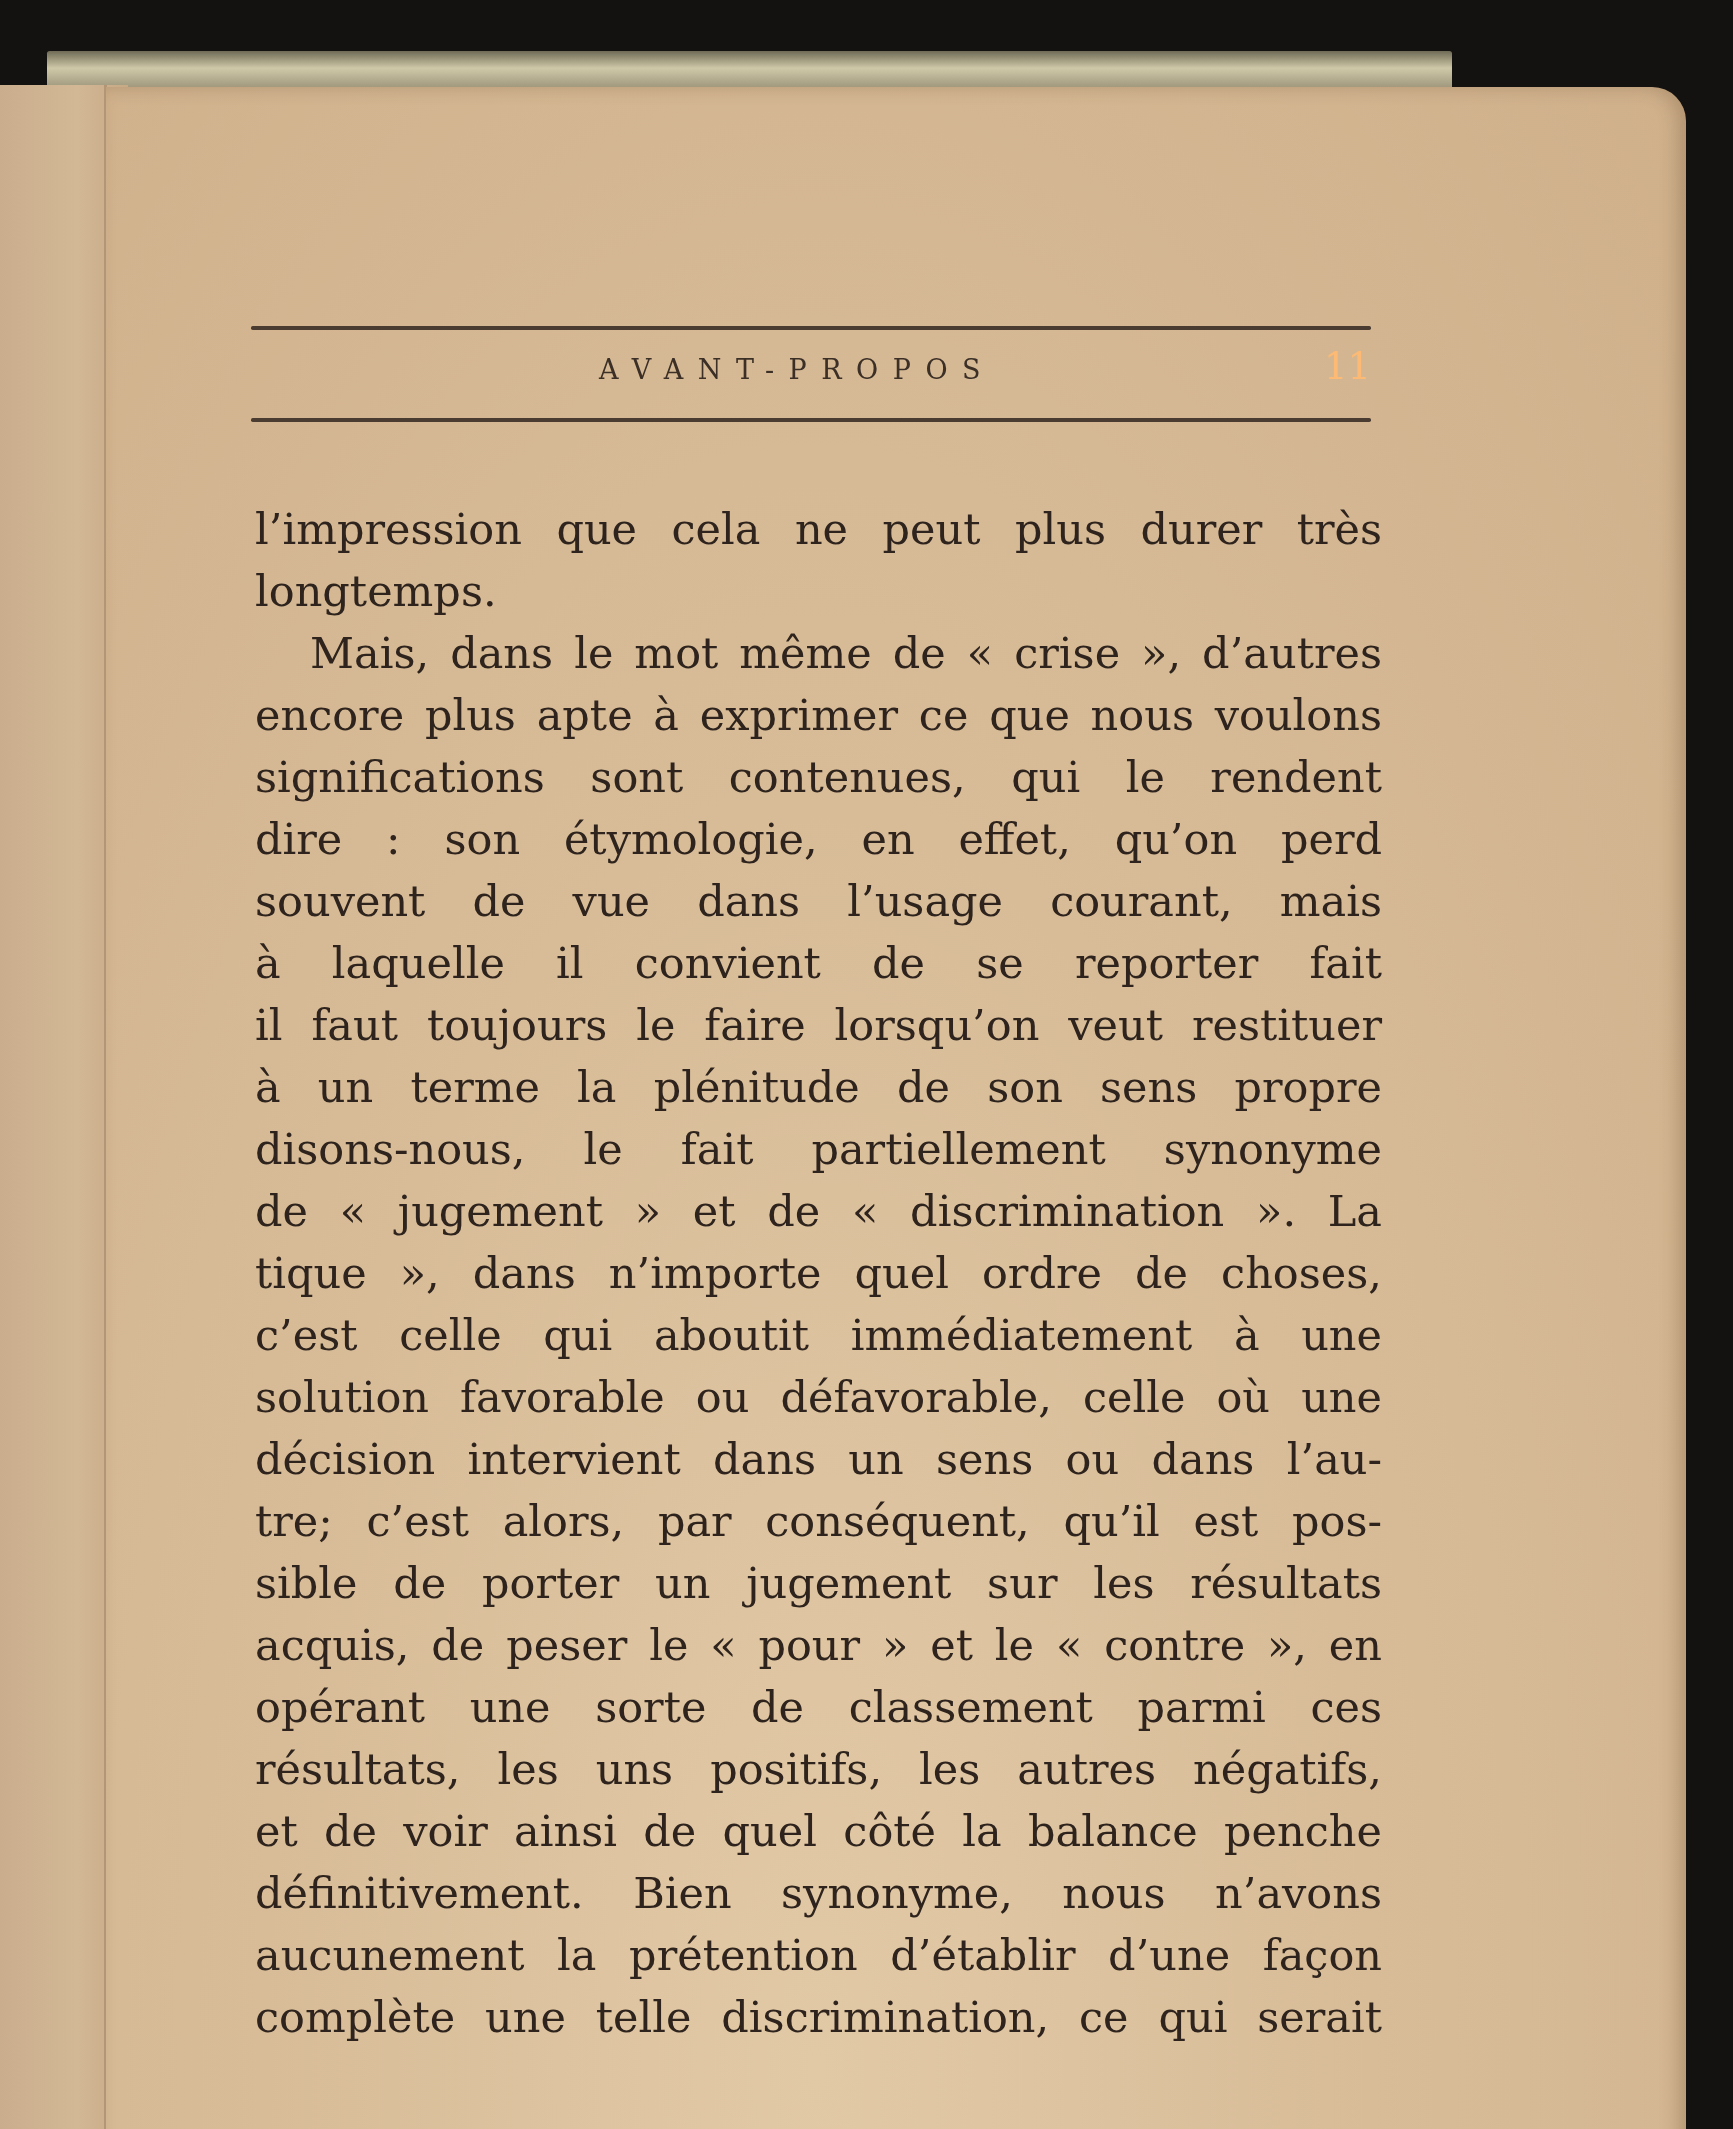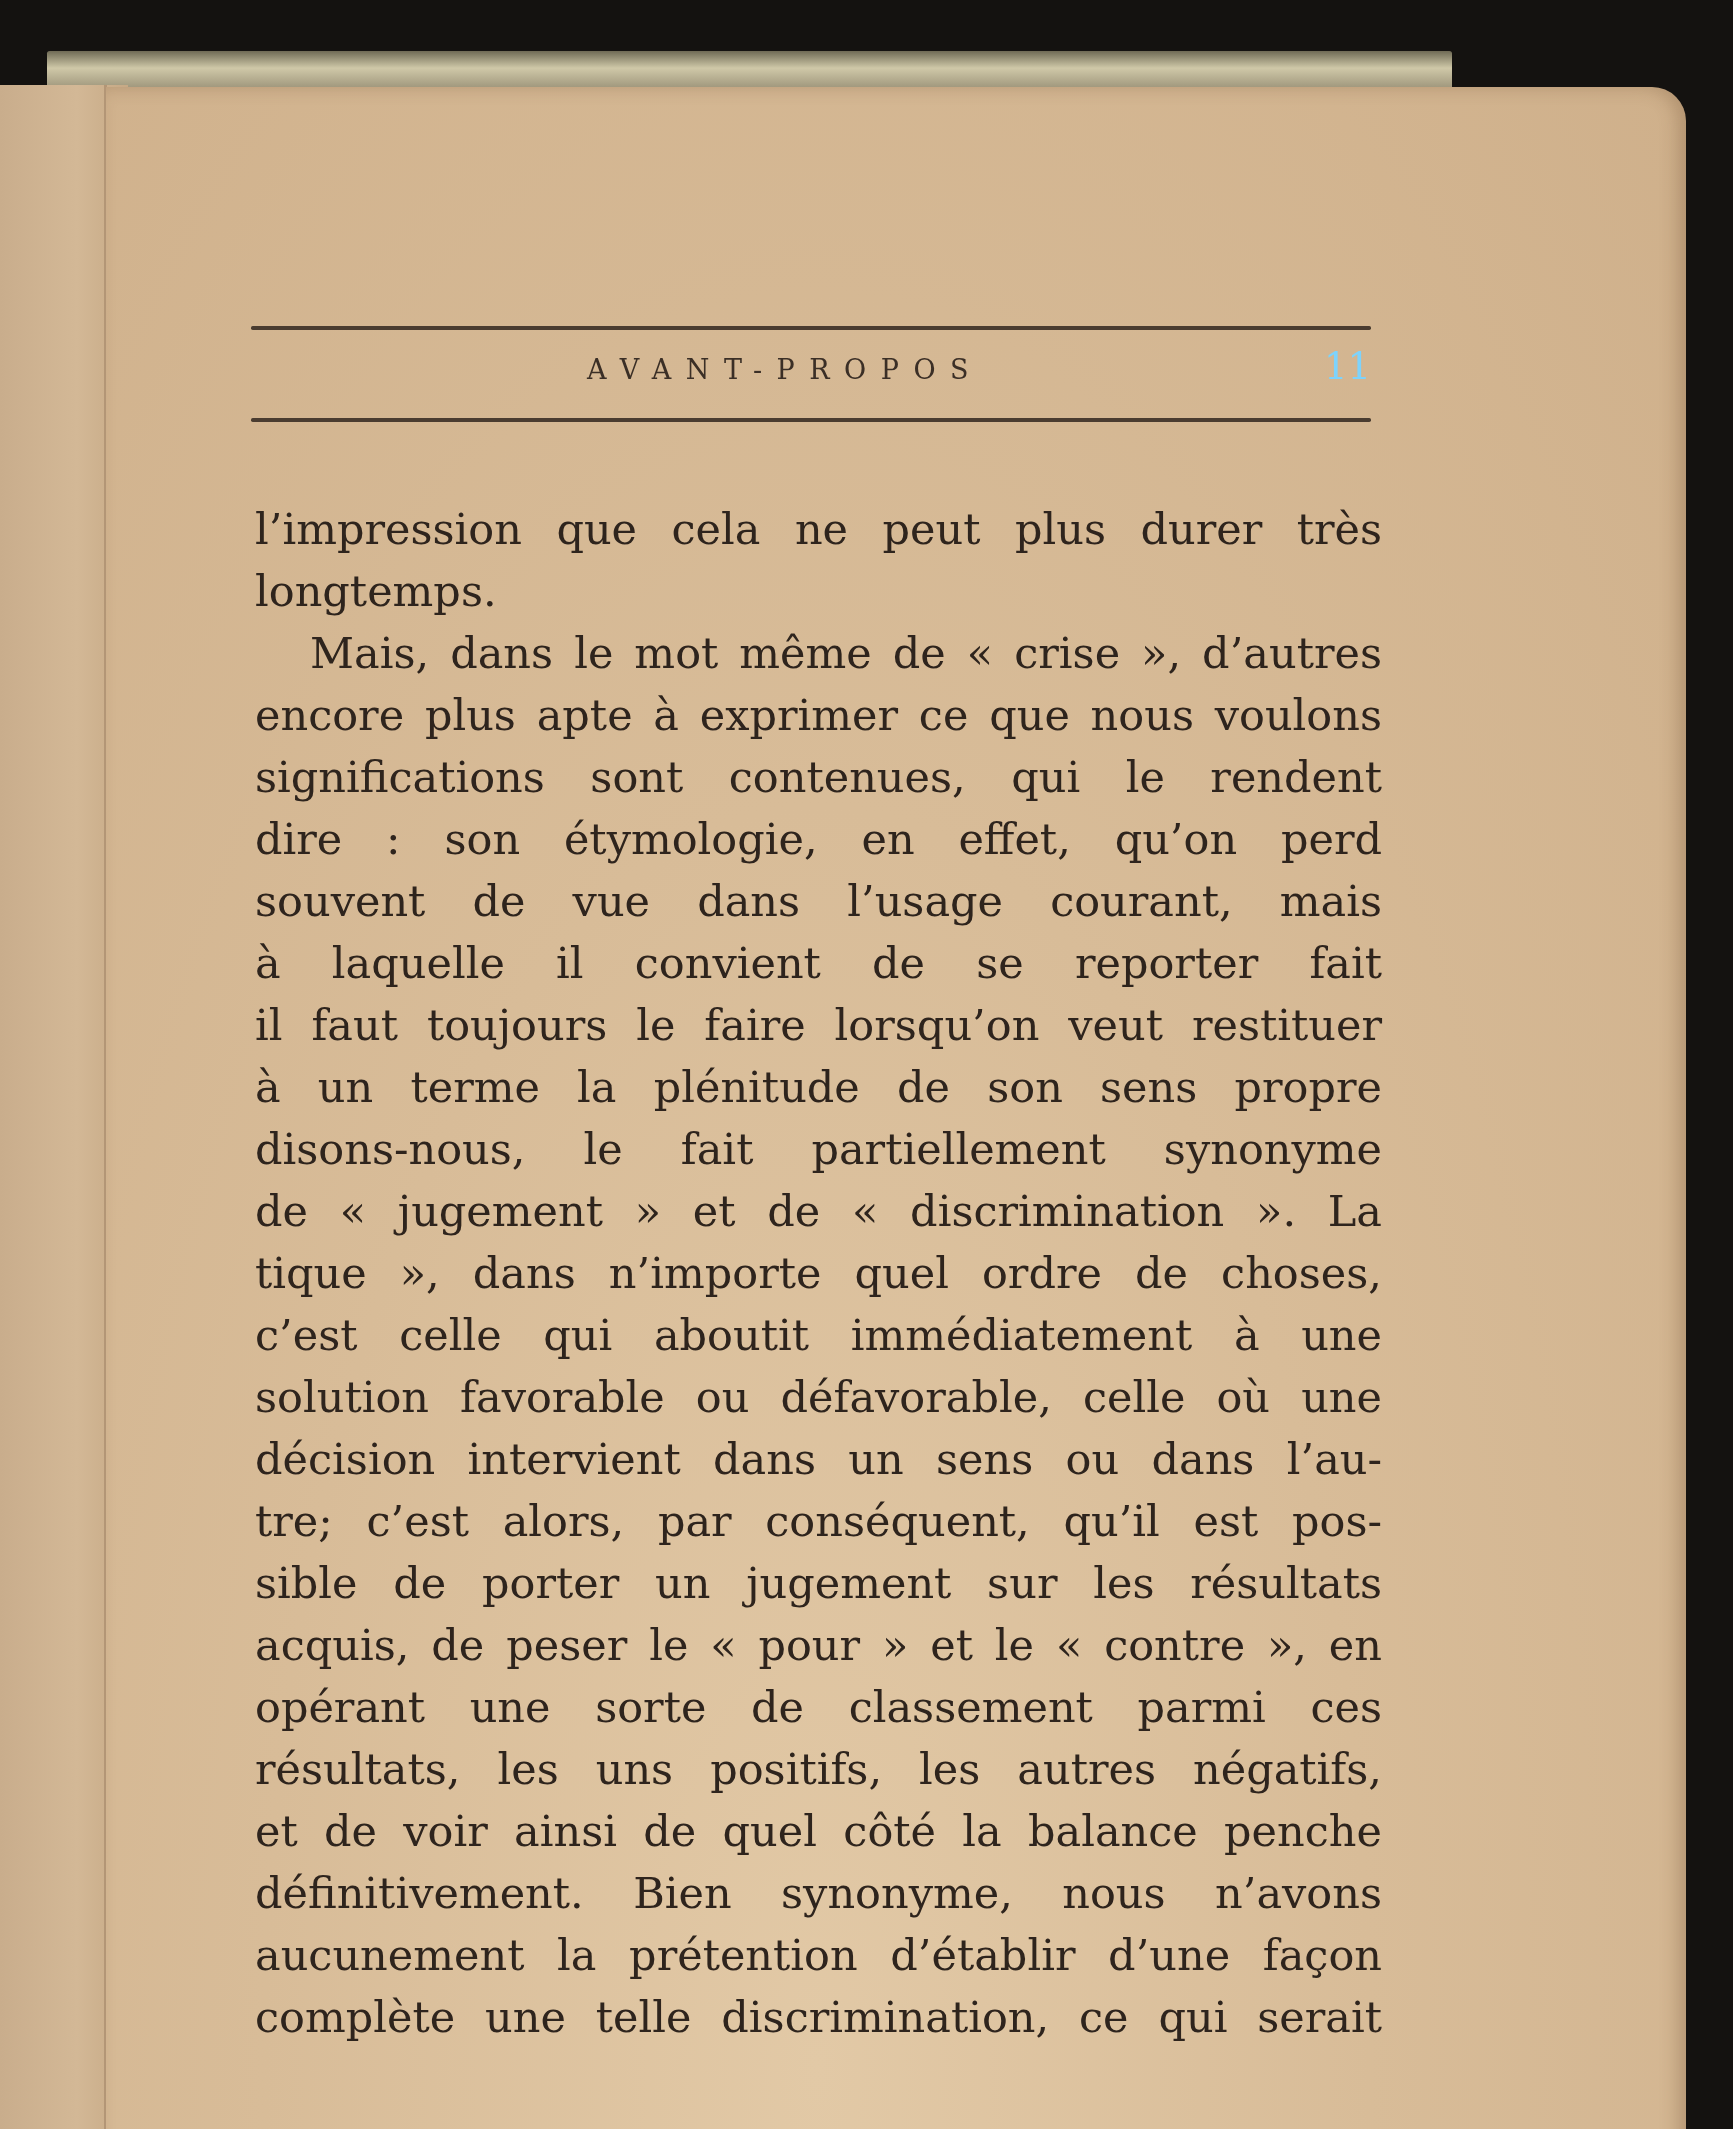--- a/index.html
+++ b/index.html
@@ -31,26 +31,26 @@
   .header {
     position: absolute; left: 251px; top: 326px; width: 1120px; height: 96px;
   }
   .rule {
     position: absolute; left: 0; width: 100%; height: 3.8px;
     background: #4a3c30; border-radius: 1.7px;
   }
   .rule.top { top: 0; }
   .rule.bottom { top: 92px; }
   .running-title {
-    position: absolute; left: 336px; top: 28px;
+    position: absolute; left: 348px; top: 28px;
     font-size: 27px; letter-spacing: 14.5px; color: #3b2f26;
   }
   .page-number {
     position: absolute; right: 0; top: 19px;
-    font-size: 37px; color: #7dd3fc;
+    font-size: 37px; color: #fdba74;
   }
   .body-text {
     position: absolute; left: 247px; top: 498px; width: 1135px;
     color: #2e241d; font-size: 43px; line-height: 62px;
   }
   .line {
     display: block; white-space: nowrap;
     text-align: justify; text-align-last: justify; margin-left: 8px;
   }
   .line.last { text-align-last: left; }

